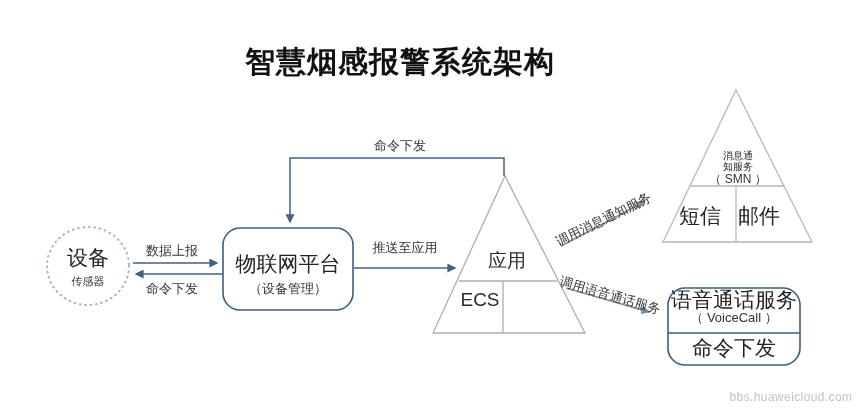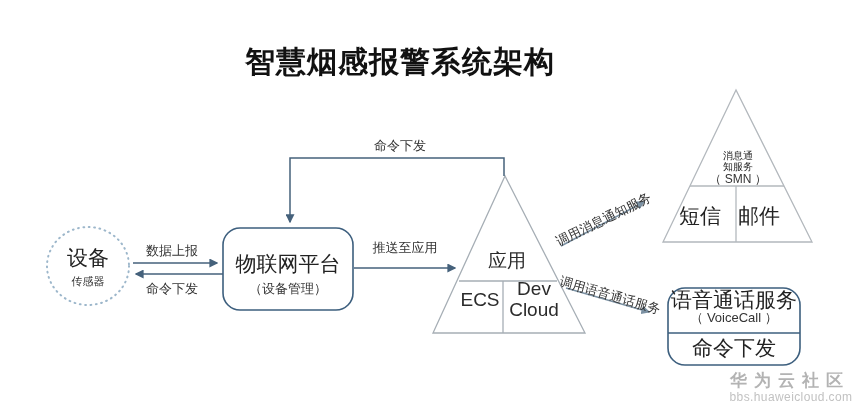--- a/index.html
+++ b/index.html
@@ -66,40 +66,35 @@
   <div class="lbl title" style="left:400px;top:62px;">智慧烟感报警系统架构</div>
 
   <div class="lbl node-big" style="left:88px;top:258px;">设备</div>
   <div class="lbl node-sub" style="left:88px;top:281px;font-size:11px;">传感器</div>
 
   <div class="lbl node-big" style="left:288px;top:264px;">物联网平台</div>
   <div class="lbl node-sub" style="left:288px;top:289px;">（设备管理）</div>
 
   <div class="lbl node-mid" style="left:507px;top:261px;">应用</div>
   <div class="lbl node-mid" style="left:480px;top:300px;">ECS</div>
-  <div class="lbl node-mid two-line" style="left:534px;top:299px;">
-    <span style="display:block;">Dev</span>
-    <span style="display:block;">Cloud</span>
-  </div>
 
   <div class="lbl smn-title two-line" style="left:738px;top:161px;">
     <span style="display:block;">消息通</span>
     <span style="display:block;">知服务</span>
   </div>
   <div class="lbl node-sub" style="left:738px;top:180px;font-size:12px;">（ SMN ）</div>
   <div class="lbl tri-lbl" style="left:700px;top:216px;">短信</div>
   <div class="lbl tri-lbl" style="left:759px;top:216px;">邮件</div>
 
   <div class="lbl tri-lbl" style="left:734px;top:300px;">语音通话服务</div>
   <div class="lbl node-sub" style="left:734px;top:318px;">（ VoiceCall ）</div>
   <div class="lbl tri-lbl" style="left:734px;top:348px;">命令下发</div>
 
   <div class="lbl edge-lbl" style="left:172px;top:251px;">数据上报</div>
   <div class="lbl edge-lbl" style="left:172px;top:289px;">命令下发</div>
   <div class="lbl edge-lbl" style="left:405px;top:248px;">推送至应用</div>
   <div class="lbl edge-lbl" style="left:400px;top:146px;">命令下发</div>
   <div class="lbl edge-lbl rot-up" style="left:604px;top:220px;">调用消息通知服务</div>
   <div class="lbl edge-lbl rot-down" style="left:610px;top:296px;">调用语音通话服务</div>
 
-  <div class="lbl watermark-brand" style="left:790px;top:381px;">华为云社区</div>
   <div class="lbl watermark-url" style="left:791px;top:398px;">bbs.huaweicloud.com</div>
 
 </div>
 
 </body></html>

